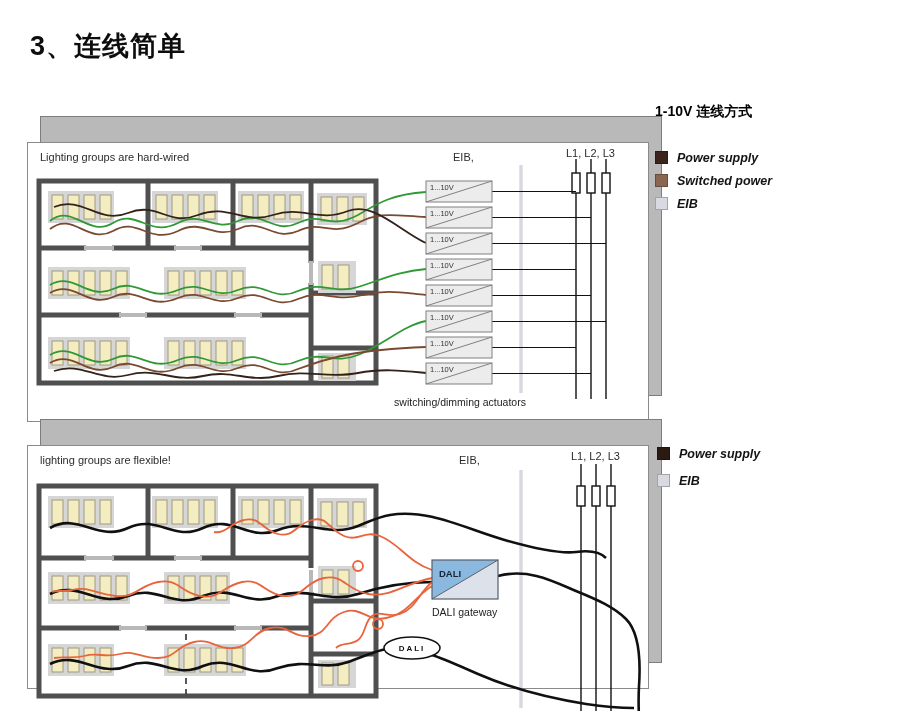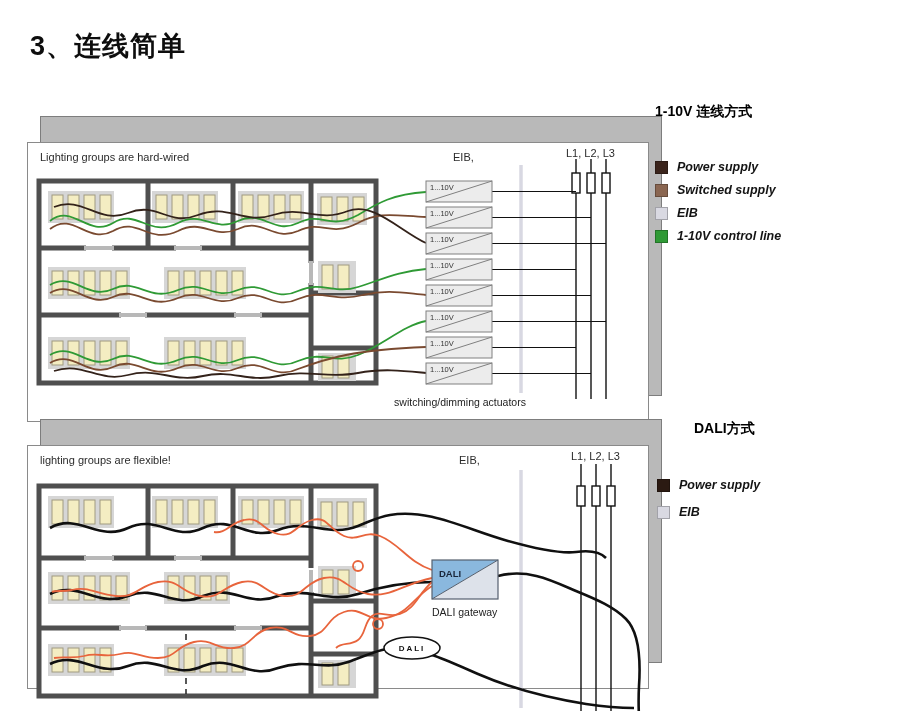--- a/index.html
+++ b/index.html
@@ -28,21 +28,21 @@
   .t-foot{font-family:"Liberation Sans",sans-serif;font-size:10.5px;fill:#222;}
   .t-dali{font-family:"Liberation Sans",sans-serif;font-size:9.5px;font-weight:bold;fill:#18263a;}
   .t-logo{font-family:"Liberation Sans",sans-serif;font-size:8px;font-weight:bold;fill:#111;letter-spacing:2px;}
   .legend{position:absolute;}
   .legend1{left:655px;top:103px;width:240px;}
   .legend2{left:657px;top:420px;width:240px;}
   .legend-title{font-size:14px;font-weight:bold;color:#000;}
   .legend2 .legend-title{margin-left:37px;}
   .legend1 .legend-items{margin-top:30px;}
   .legend2 .legend-items{margin-top:27px;}
-  .legend-item{display:flex;align-items:flex-end;height:23px;}
+  .legend-item{display:flex;align-items:flex-start;height:23px;}
   .legend2 .legend-item{height:27px;}
   .swatch{
     width:13px;height:13px;display:inline-block;margin-right:9px;
     border:1px solid rgba(0,0,0,.25);box-sizing:border-box;flex:0 0 13px;
   }
   .legend-label{
     font-size:12.5px;font-weight:bold;font-style:italic;color:#141414;white-space:nowrap;
   }
 </style>
 </head>
@@ -228,29 +228,25 @@
 
 <div class="legend legend1">
   <div class="legend-title">1-10V 连线方式</div>
   <div class="legend-items">
     <div class="legend-item">
       <span class="swatch" style="background-color: rgb(59, 36, 28);"></span>
       <span class="legend-label">Power supply</span>
     </div>
     <div class="legend-item">
       <span class="swatch" style="background-color: rgb(138, 102, 81);"></span>
-      <span class="legend-label">Switched supply</span>
+      <span class="legend-label">Switched power</span>
     </div>
     <div class="legend-item">
       <span class="swatch" style="background-color: rgb(217, 217, 226);"></span>
       <span class="legend-label">EIB</span>
-    </div>
-    <div class="legend-item">
-      <span class="swatch" style="background-color: rgb(47, 154, 53);"></span>
-      <span class="legend-label">1-10V control line</span>
     </div>
   </div>
 </div>
 
 <div class="panel-wrap p2">
   <div class="panel-shadow"></div>
   <div class="panel">
     <svg width="618" height="288" viewBox="0 0 618 288">
 
       <text x="12" y="18" class="t-caption">lighting groups are flexible!</text>
@@ -376,21 +372,20 @@
 
       <g>
         <ellipse cx="384" cy="202" rx="28" ry="11" fill="#ffffff" stroke="#111" stroke-width="1.5"></ellipse>
         <text x="384" y="205" text-anchor="middle" class="t-logo">DALI</text>
       </g>
     </svg>
   </div>
 </div>
 
 <div class="legend legend2">
-  <div class="legend-title">DALI方式</div>
   <div class="legend-items">
     <div class="legend-item">
       <span class="swatch" style="background-color: rgb(43, 26, 18);"></span>
       <span class="legend-label">Power supply</span>
     </div>
     <div class="legend-item">
       <span class="swatch" style="background-color: rgb(217, 217, 226);"></span>
       <span class="legend-label">EIB</span>
     </div>
   </div>

